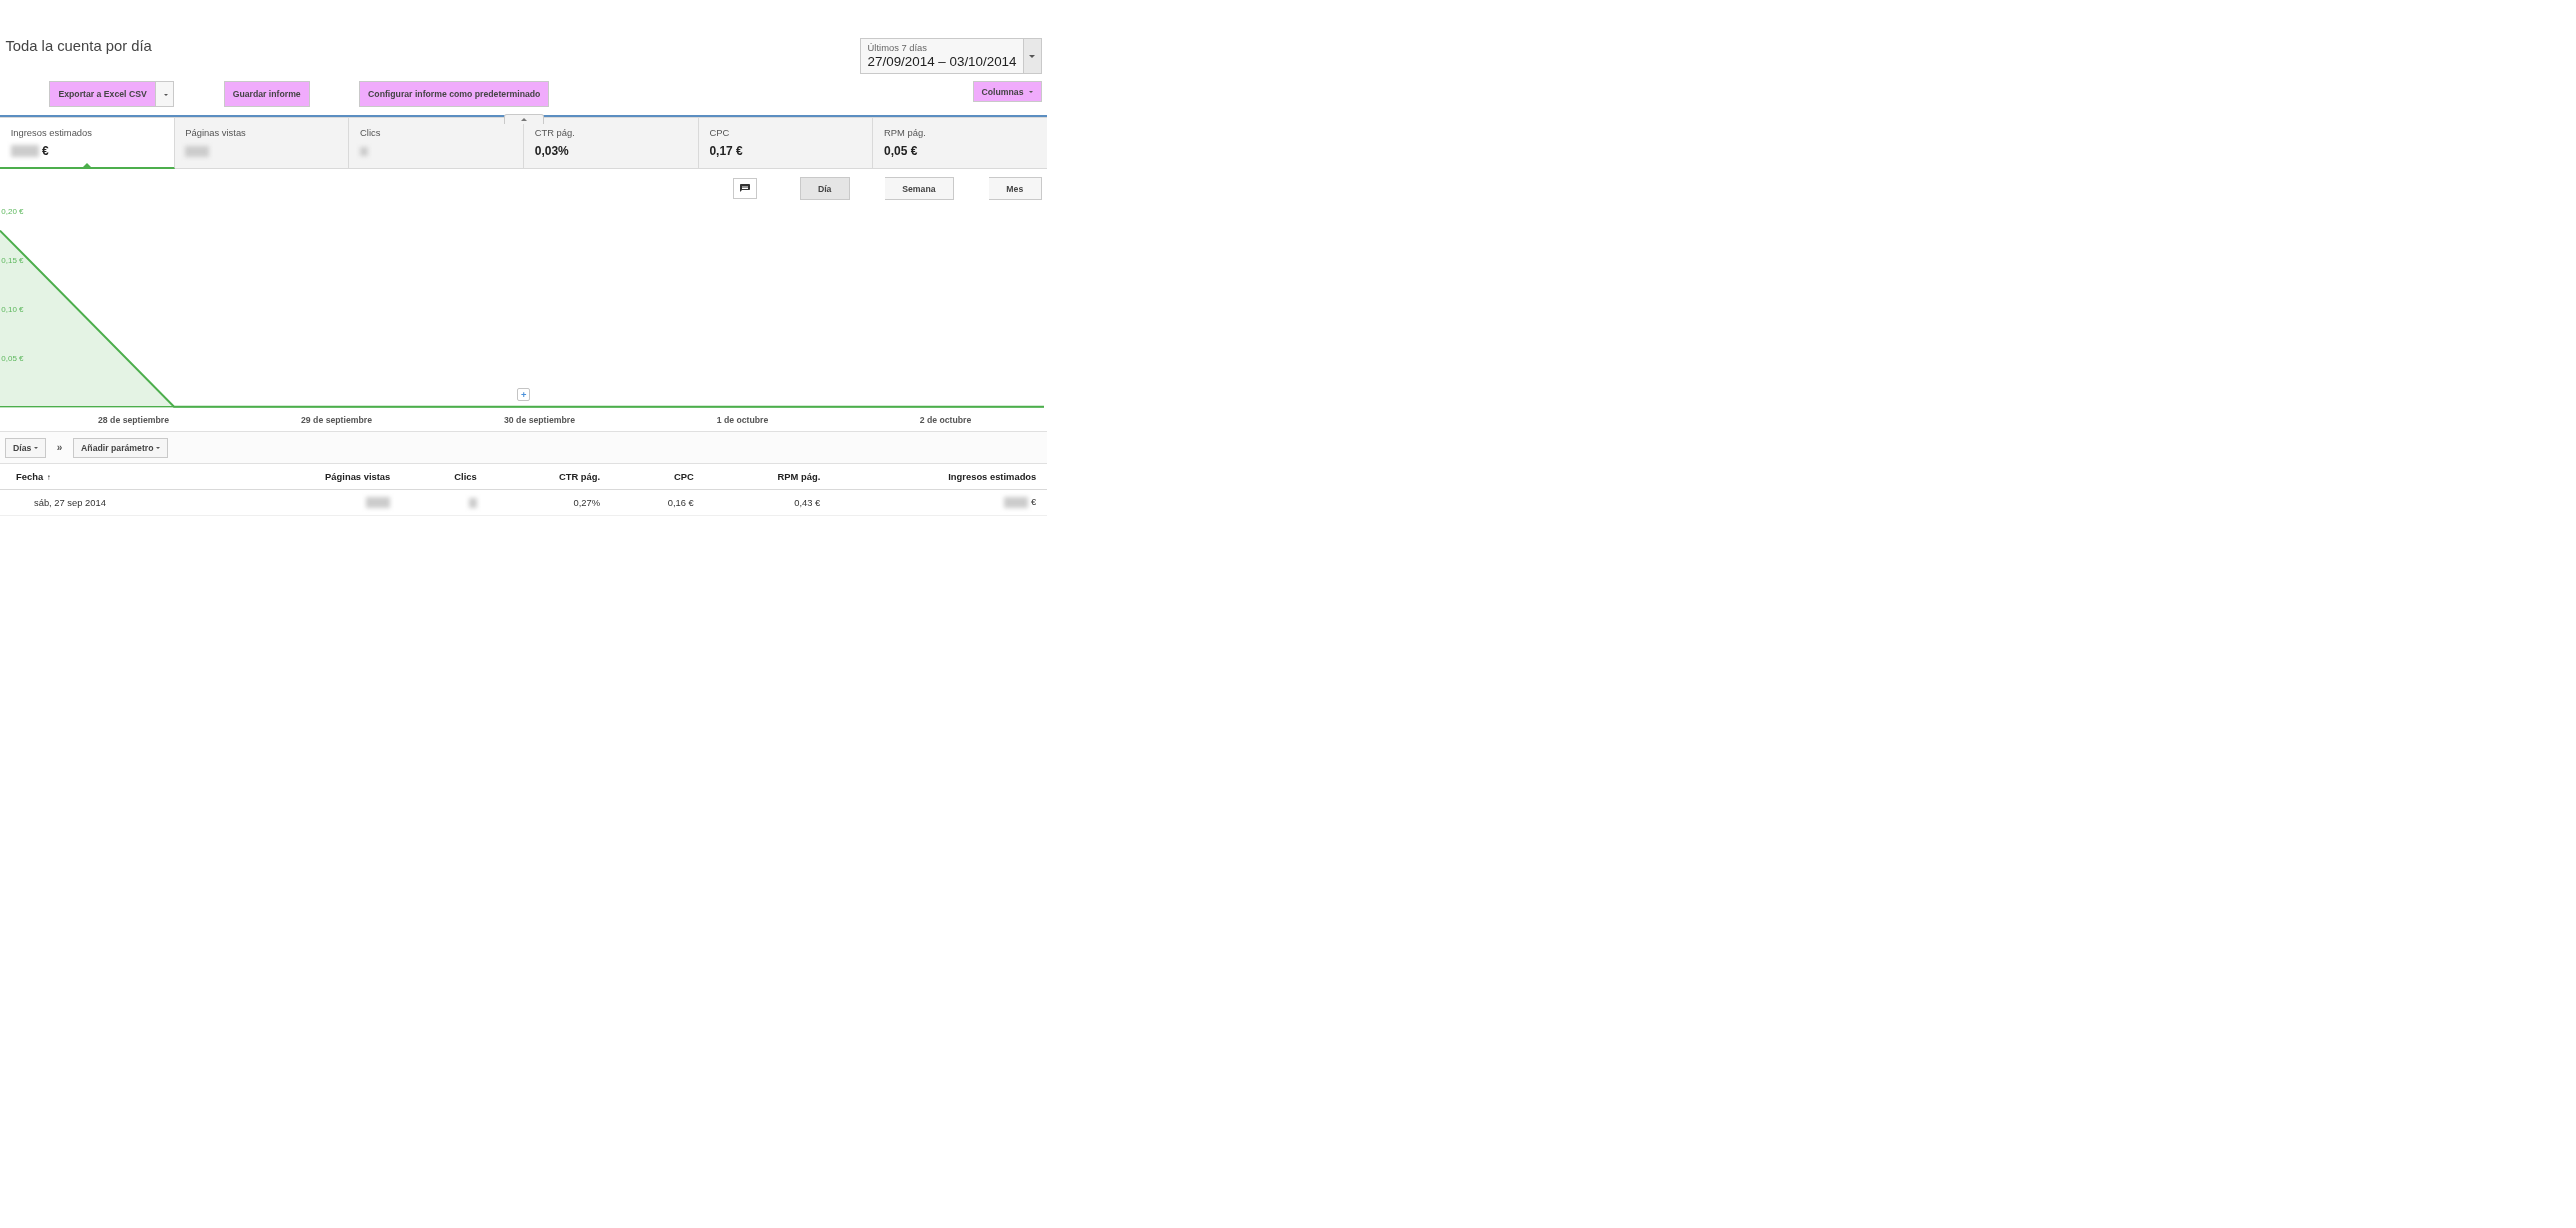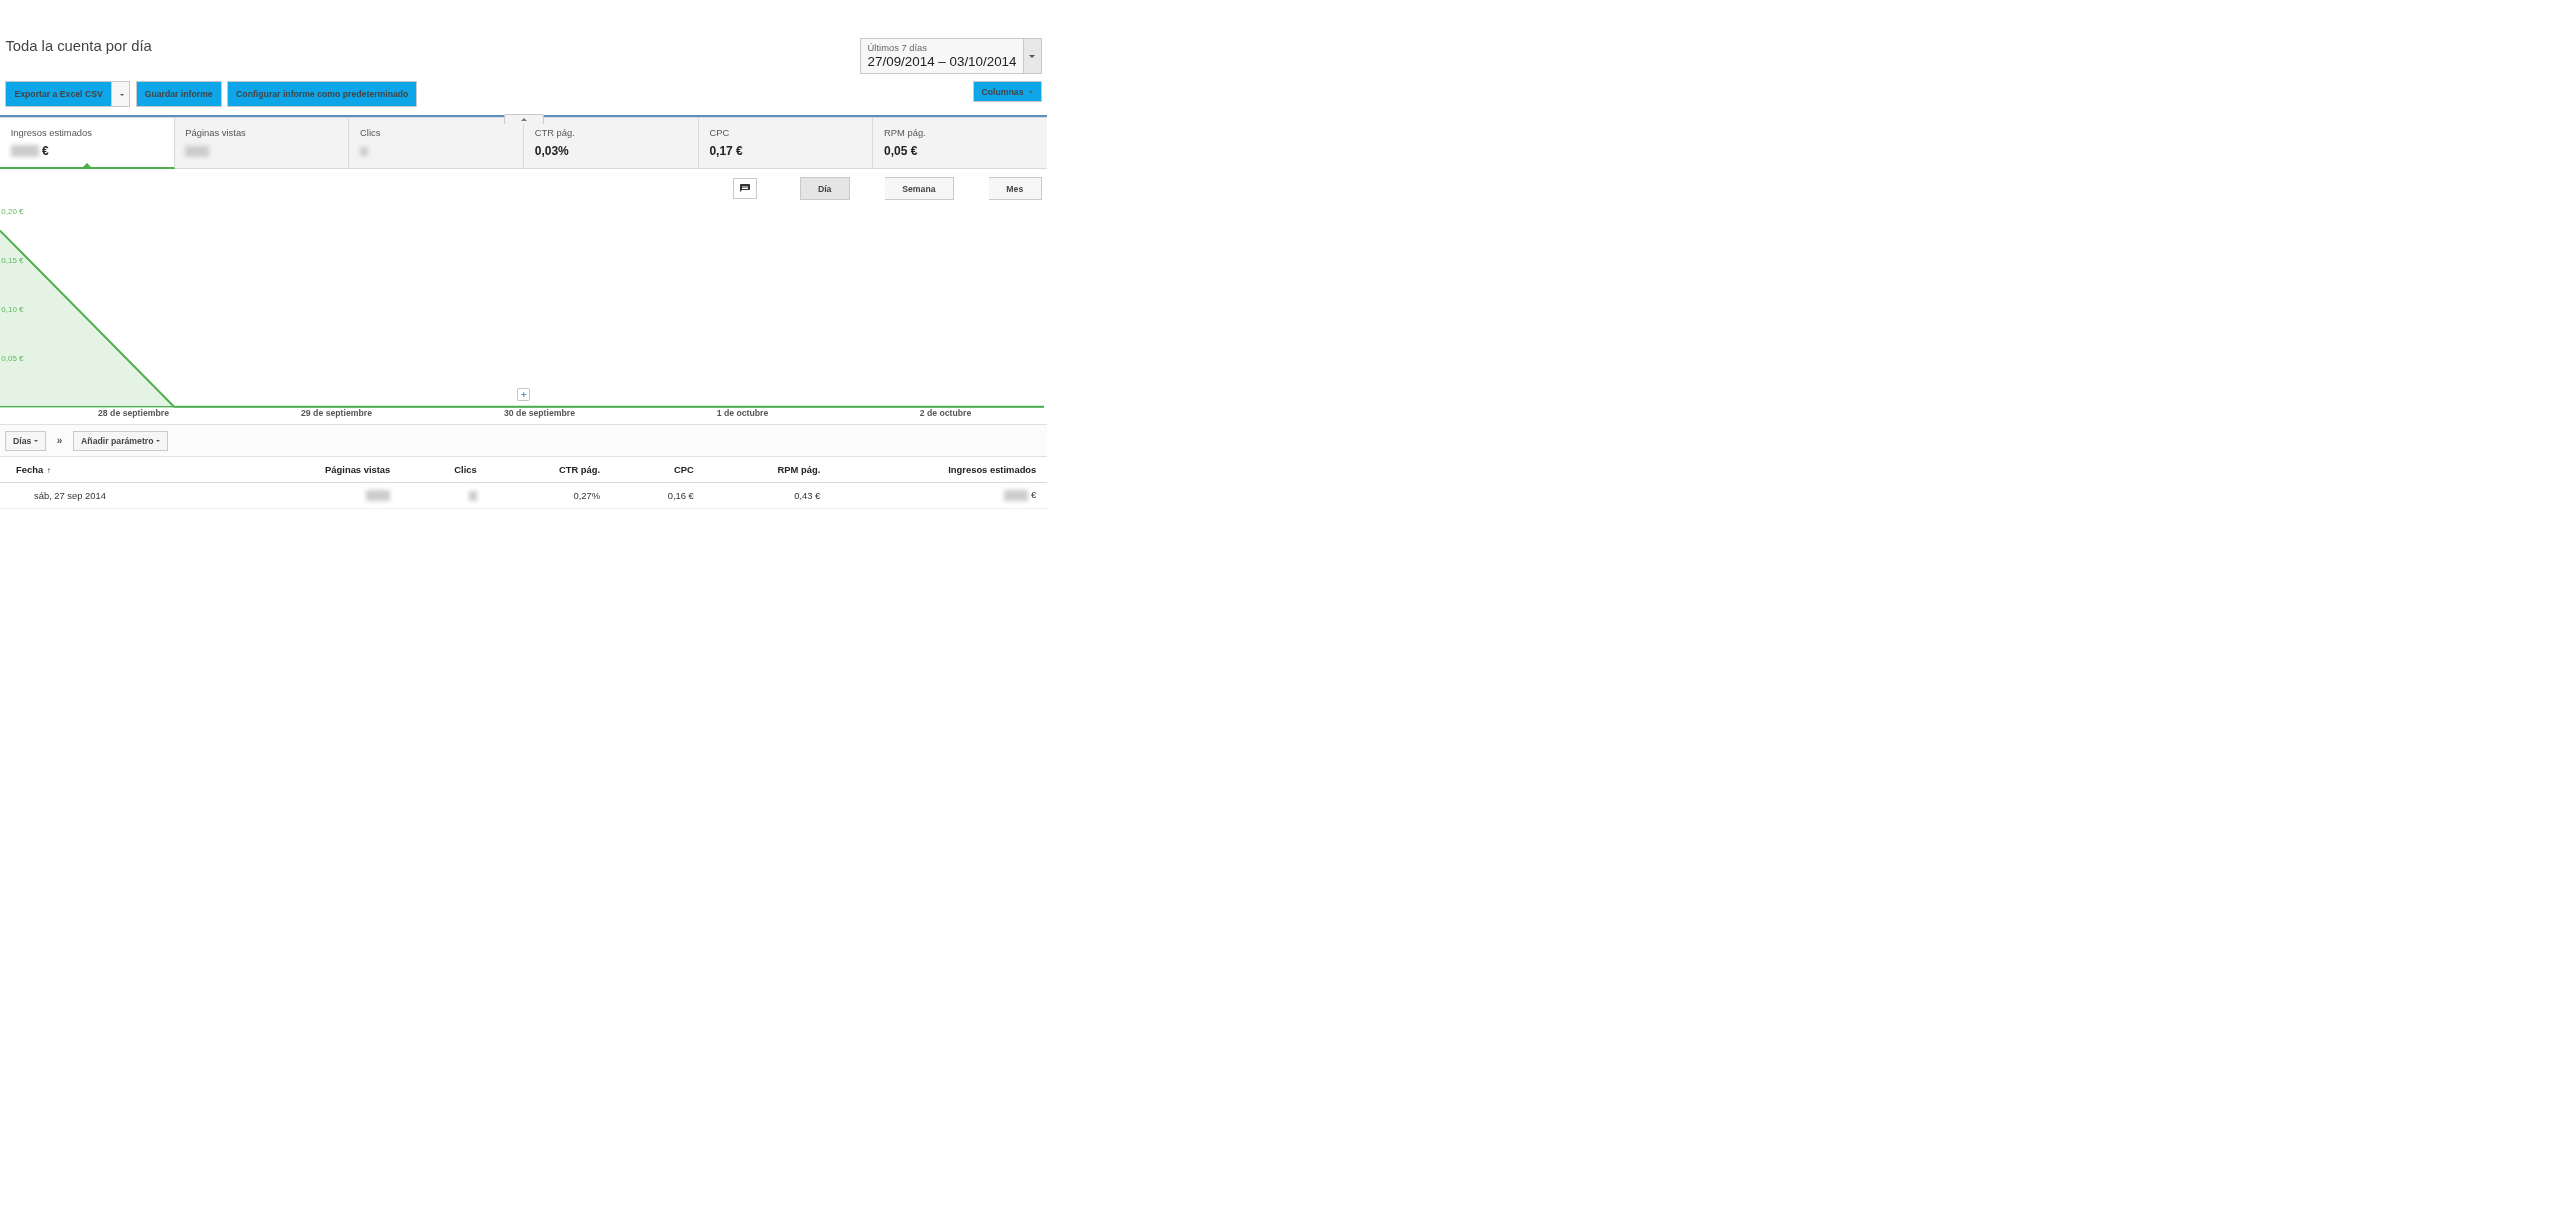--- a/index.html
+++ b/index.html
@@ -62,27 +62,28 @@
     margin-left: 2.7px;
     vertical-align: middle;
   }
   .toolbar-row {
     display: flex;
     justify-content: space-between;
     padding: 0 5.4px 8px 5.4px;
   }
   .toolbar-left { display: flex; gap: 5.4px; }
   .btn {
-    background: #0ea5e9;
+    background: #f0abfc;
     border: 0.7px solid #c9c9c9;
     padding: 4.7px 8px;
     font-size: 8.7px;
     font-weight: 700;
     color: #444;
     cursor: pointer;
+    margin-left: 44px;
   }
   .btn-split { display: flex; }
   .btn-split .btn-main { border-right: none; }
   .btn-split .btn-drop {
     background: #f6f6f6;
     border: 0.7px solid #c9c9c9;
     padding: 4.7px 5.4px;
     cursor: pointer;
   }
   .collapse-handle-wrap {
@@ -230,21 +231,21 @@
     font-weight: 700;
     display: flex;
     align-items: center;
     justify-content: center;
     cursor: pointer;
     font-size: 9.4px;
   }
   .xaxis {
     display: flex;
     margin-left: 32px;
-    padding-top: 0;
+    padding-top: 7px;
     padding-bottom: 6.7px;
   }
   .xaxis .xt {
     flex: 1;
     text-align: center;
     font-size: 8.7px;
     font-weight: 700;
     color: #555;
   }
   .params-row {

